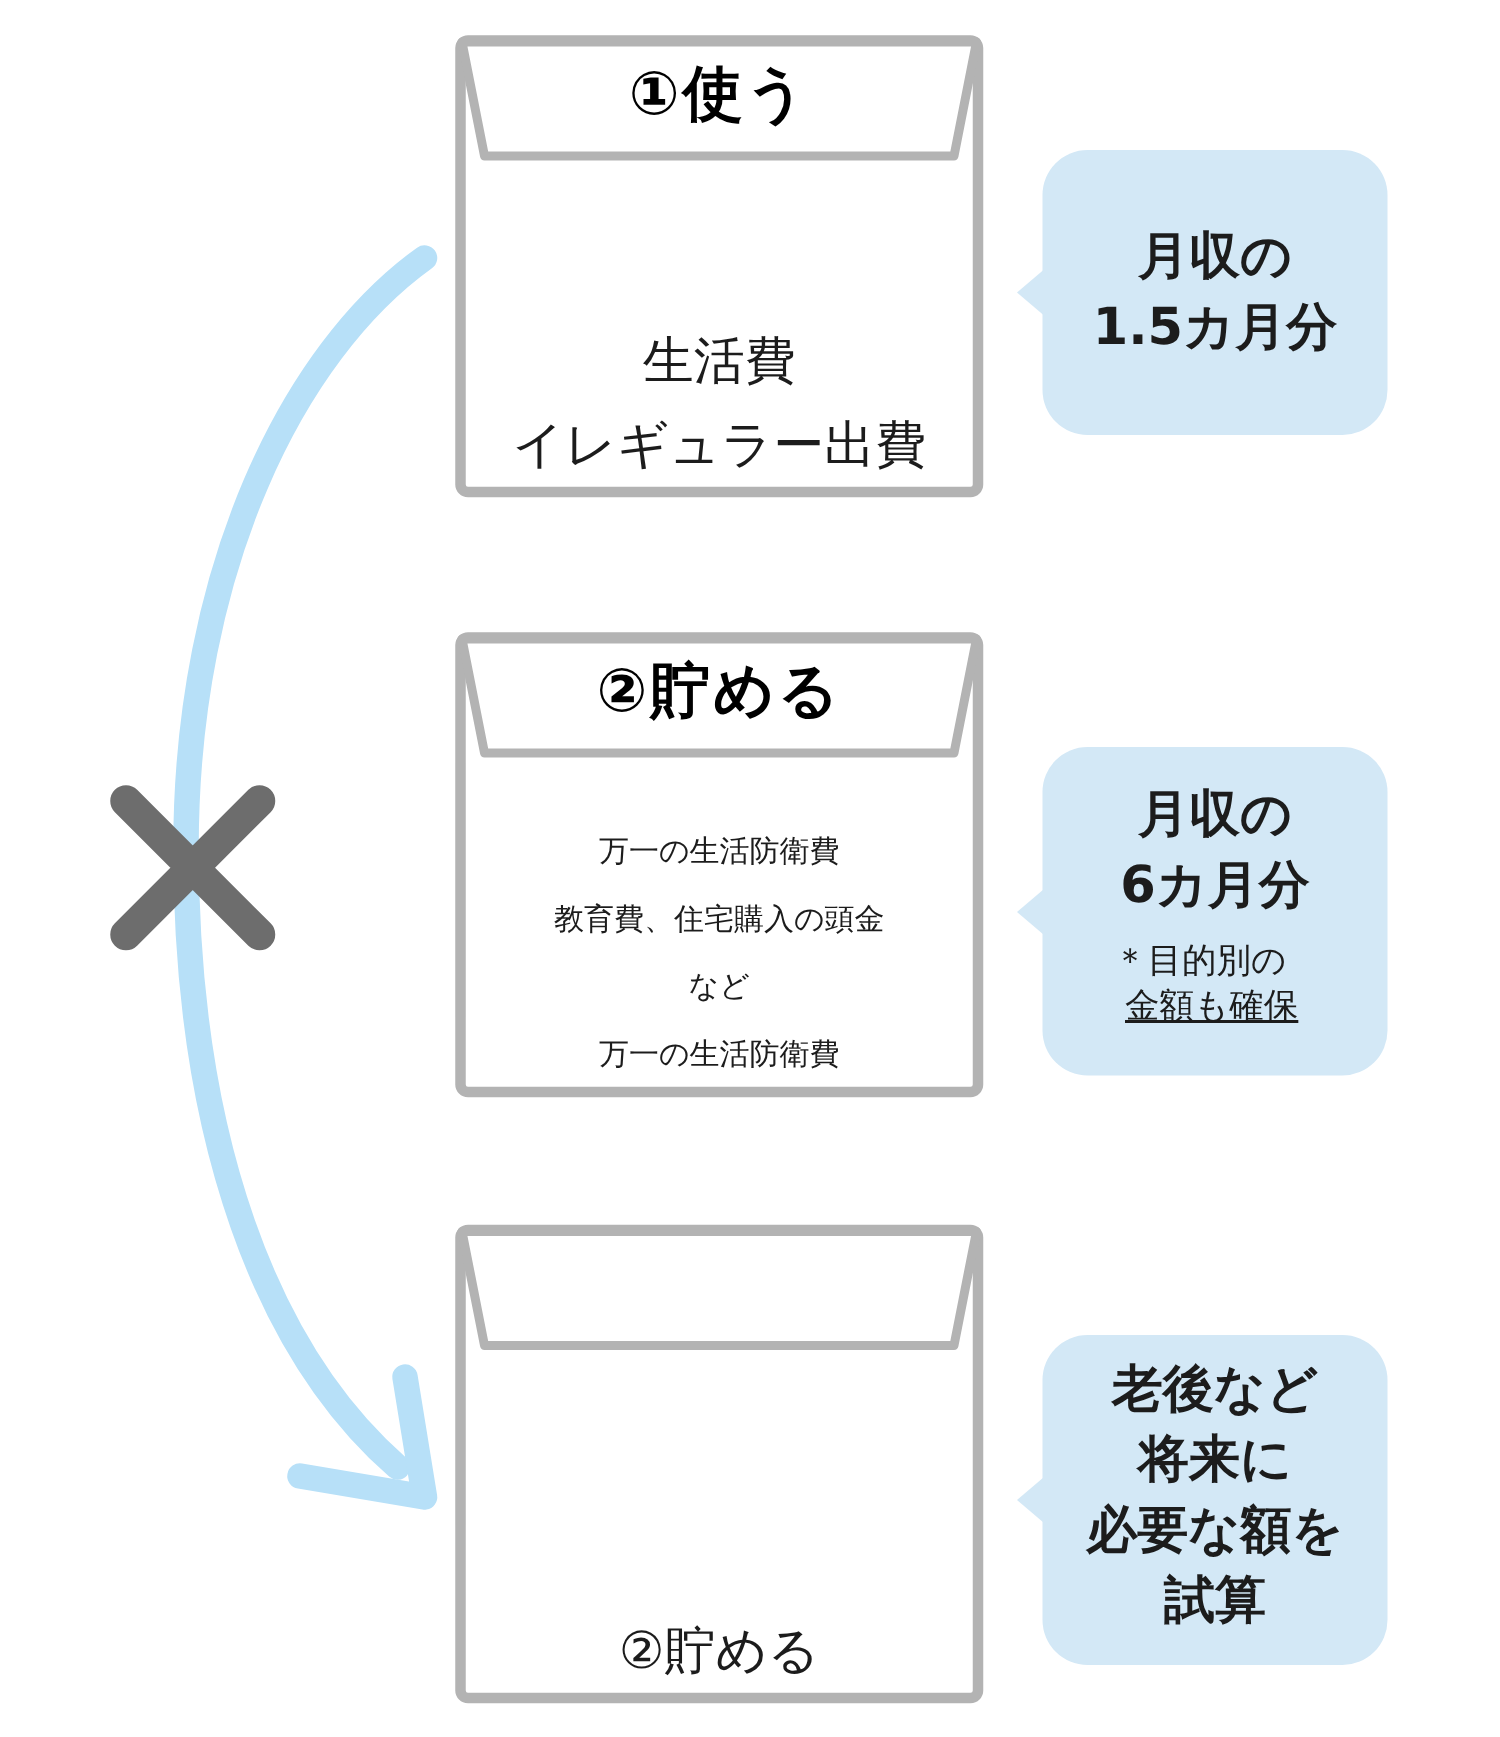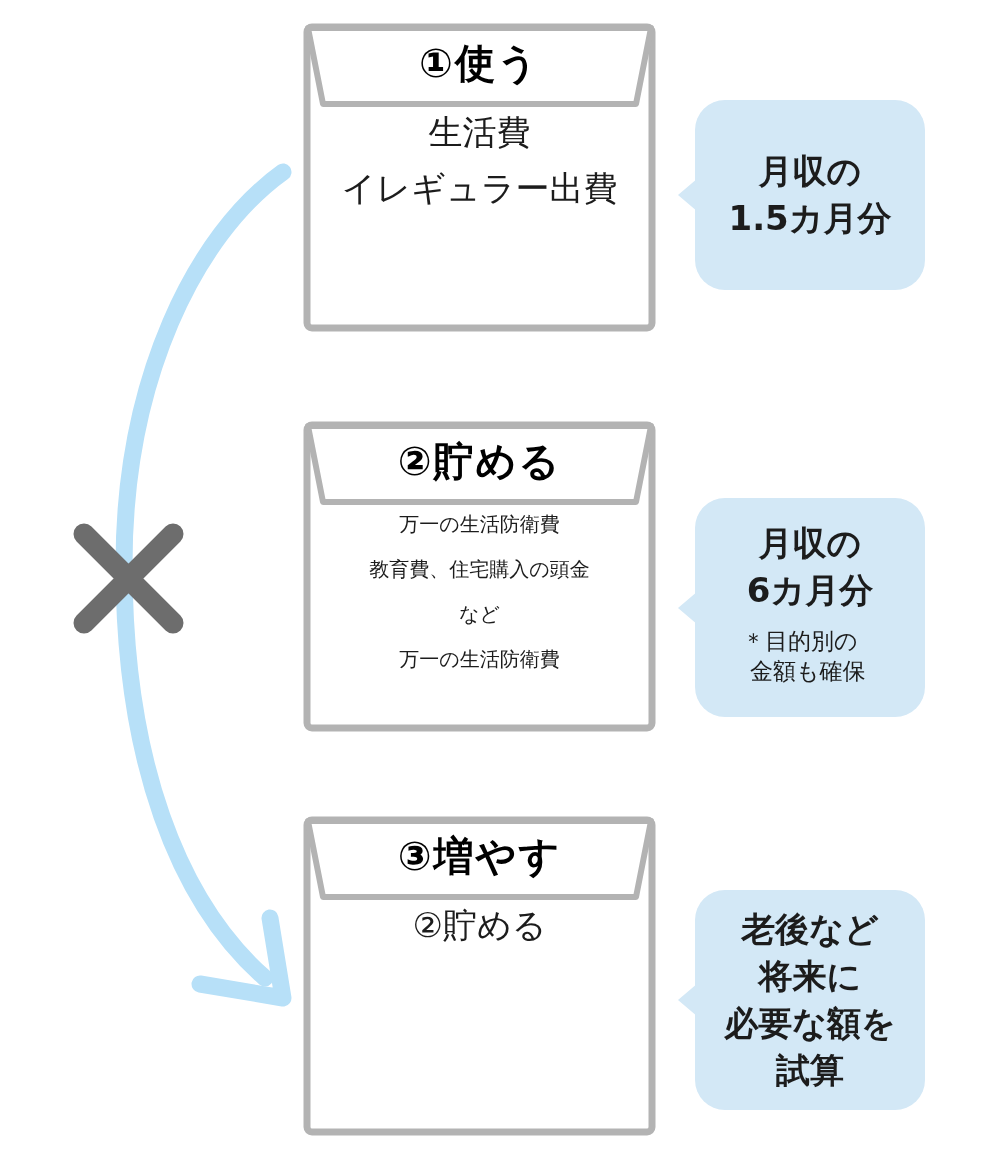--- a/index.html
+++ b/index.html
@@ -45,21 +45,21 @@
     color: #000000;
     letter-spacing: 2px;
   }
   .env-body {
     position: absolute;
     left: 12px; right: 12px;
     top: 82px; bottom: 8px;
     display: flex;
     flex-direction: column;
     align-items: center;
-    justify-content: flex-start;
+    justify-content: flex-end;
   }
   .env-line {
     font-size: 34px;
     line-height: 56px;
     white-space: nowrap;
   }
   .env2 .env-line {
     font-size: 20px;
     line-height: 45px;
   }
@@ -72,21 +72,21 @@
     background: #d3e8f6;
     border-radius: 30px;
     z-index: 1;
     display: flex;
     flex-direction: column;
     align-items: center;
     justify-content: center;
   }
   .bb1 { top: 100px; height: 190px; }
   .bb2 { top: 498px; height: 219px; justify-content: flex-start; padding-top: 0; }
-  .bb3 { top: 890px; height: 220px; }
+  .bb3 { top: 890px; height: 220px; font-family: Liberation Mono, monospace; }
   .bubble-tail {
     position: absolute;
     left: -17px;
     top: 50%;
     transform: translateY(-50%);
     width: 0; height: 0;
     border-top: 17px solid transparent;
     border-bottom: 17px solid transparent;
     border-right: 20px solid #d3e8f6;
   }
@@ -104,21 +104,21 @@
     margin-left: 32px;
     text-align: left;
   }
   .bubble-note-line {
     font-size: 23px;
     line-height: 30px;
     font-weight: 400;
     white-space: nowrap;
     margin-left: 15px;
   }
-  .bubble-note-line.indent { margin-left: 23px; }
+  .bubble-note-line.indent { margin-left: 23px; text-decoration: underline; }
 </style>
 </head>
 <body>
 
 <div class="stage">
 
   <svg class="overlay" viewBox="0 0 1000 1158">
     <path d="M 283 172 C 195 235 124 380 124 565 C 124 760 178 902 265 978" fill="none" stroke="#b7e0f8" stroke-width="17" stroke-linecap="round"></path>
     <path d="M 270 918 L 283 998 L 200 984" fill="none" stroke="#b7e0f8" stroke-width="17" stroke-linecap="round" stroke-linejoin="round"></path>
     <path d="M 84 534 L 173 623 M 173 534 L 84 623" fill="none" stroke="#6d6d6d" stroke-width="21" stroke-linecap="round"></path>
@@ -148,21 +148,20 @@
       <div class="env-line">など</div>
       <div class="env-line">万一の生活防衛費</div>
     </div>
   </div>
 
   <div class="envelope env3">
     <svg class="env-svg" viewBox="0 0 355 322" preserveAspectRatio="none">
       <rect x="5" y="5" width="345" height="312" rx="5" fill="#ffffff" stroke="#b3b3b3" stroke-width="7"></rect>
       <polygon points="6,6 349,6 334,82 21,82" fill="#ffffff" stroke="#b3b3b3" stroke-width="6" stroke-linejoin="round"></polygon>
     </svg>
-    <div class="env-title">③増やす</div>
     <div class="env-body">
       <div class="env-line">②貯める</div>
     </div>
   </div>
 
   <div class="bubble bb1">
     <div class="bubble-tail"></div>
     <div class="bubble-line">月収の</div>
     <div class="bubble-line">1.5カ月分</div>
   </div>

